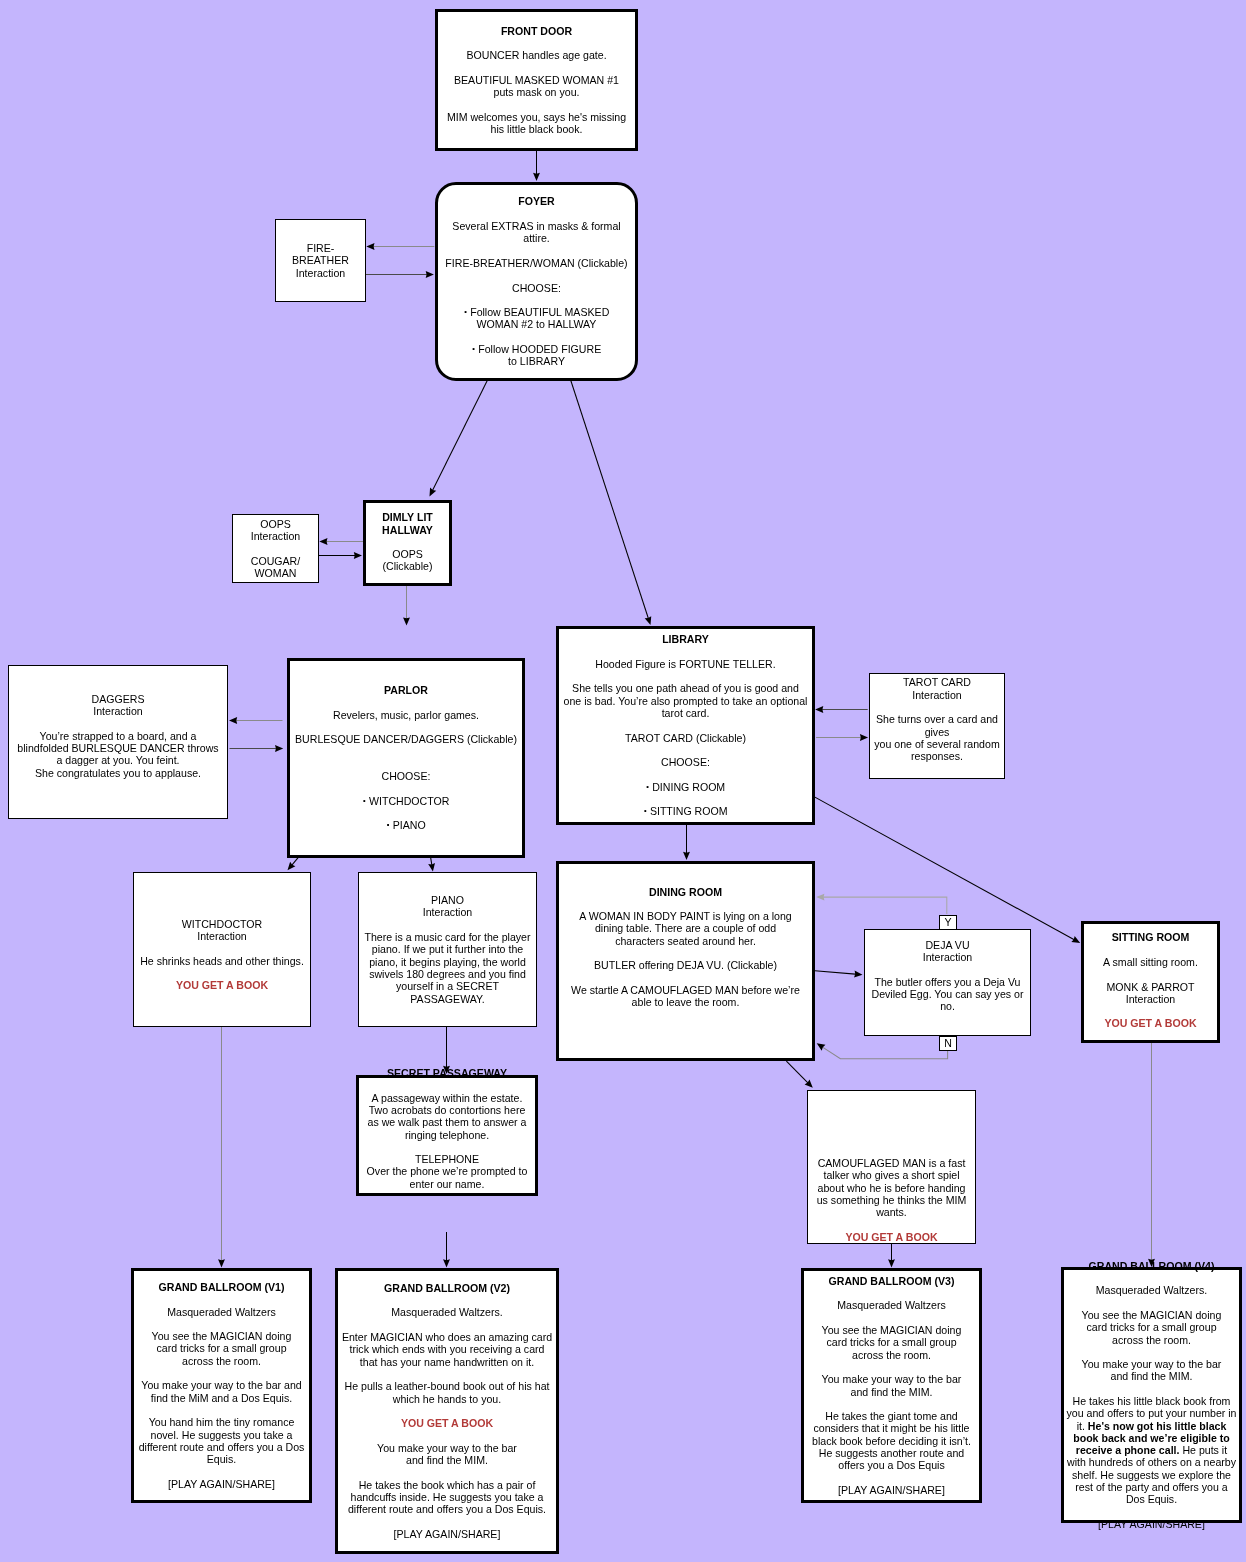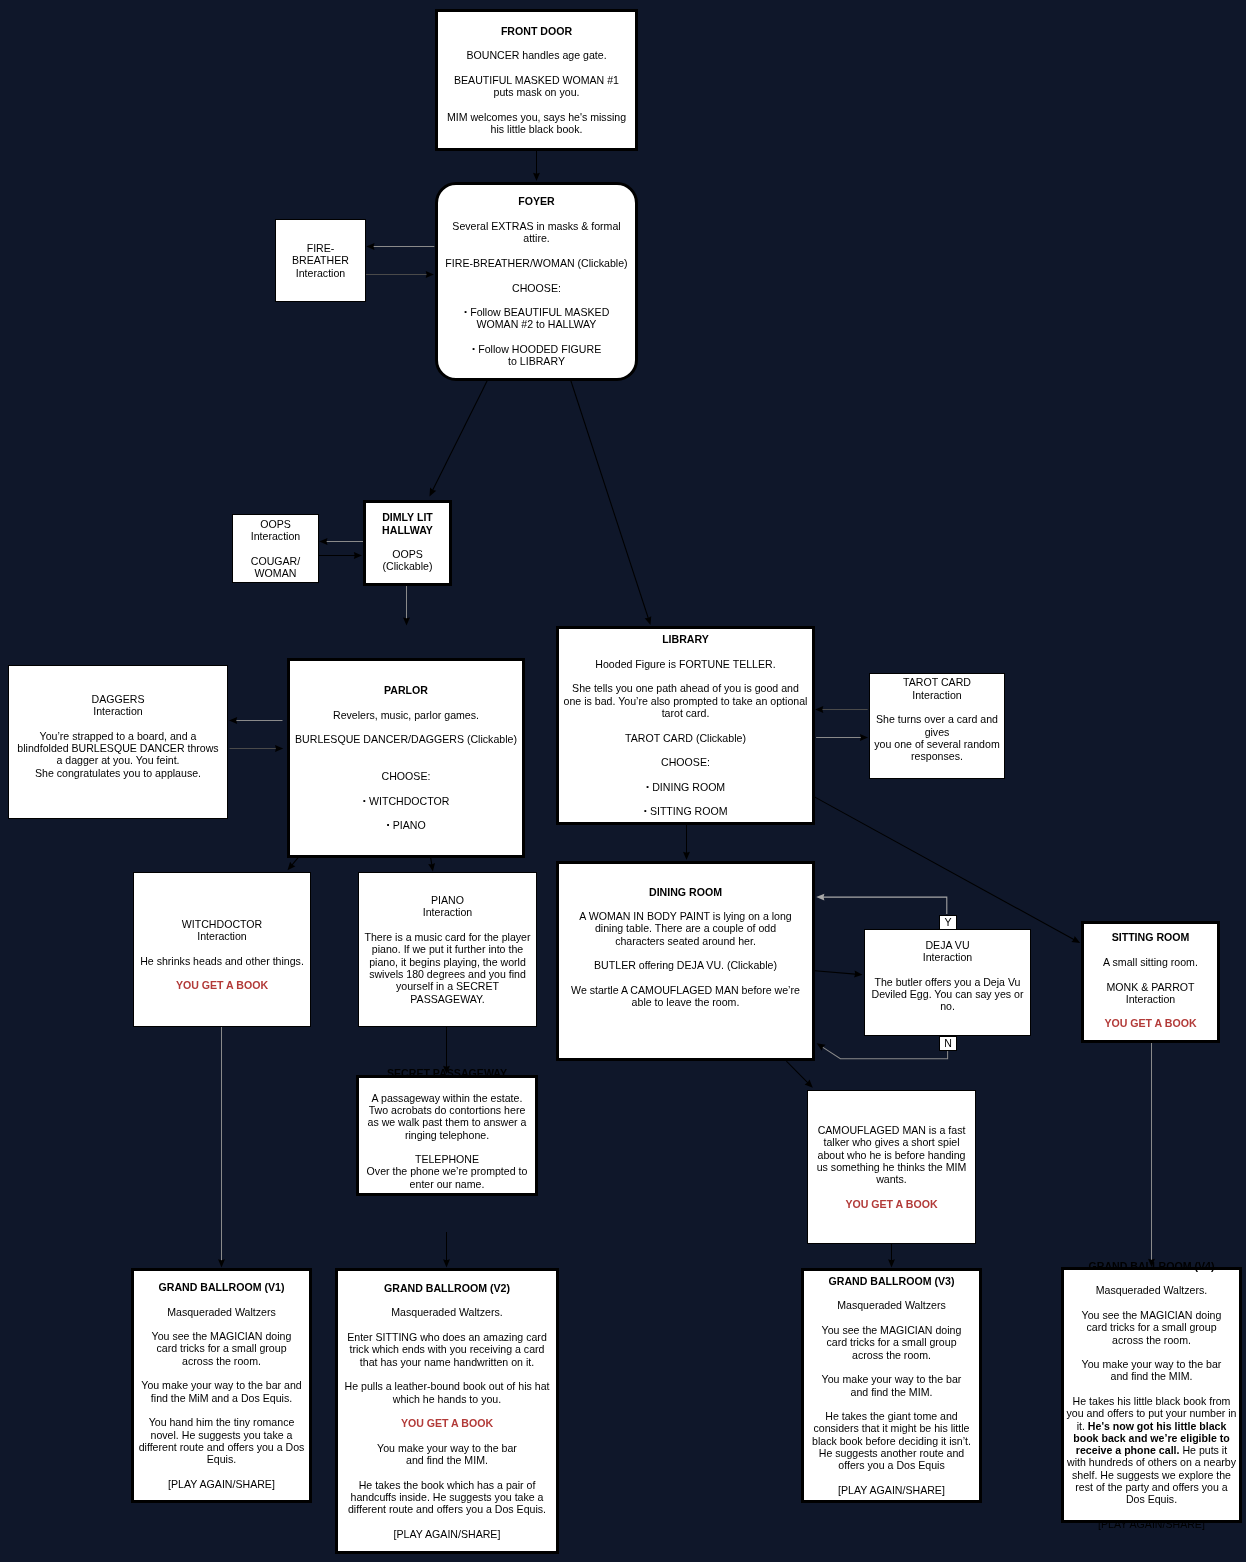--- a/index.html
+++ b/index.html
@@ -1,17 +1,17 @@
 <!DOCTYPE html>
 <html><head>
 <meta charset="utf-8">
 <title>Interactive Story Flowchart</title>
 <style>
   html,body{margin:0;padding:0;background:#ffffff;}
-  #stage{position:relative;width:1246px;height:1562px;background:#0f172a;
+  #stage{position:relative;width:1246px;height:1562px;background:#c4b5fd;
          font-family:"Liberation Sans",sans-serif;overflow:hidden;}
   .node{position:absolute;box-sizing:border-box;background:#ffffff;
         display:flex;align-items:center;justify-content:center;z-index:2;}
   .node>.inner{position:relative;width:100%;text-align:center;
                font-size:10.6px;line-height:12.3px;color:#000000;}
   .node.thick{border:3.5px solid #000000;}
   .node.thin{border:1.2px solid #000000;}
   .heading{font-weight:bold;white-space:pre-line;}
   .gap{height:12.3px;}
   .book{color:#b23a38;font-weight:bold;}
@@ -341,21 +341,21 @@
           <div class="line">ringing telephone.</div>
         </div>
         <div class="gap"></div>
         <div class="para">
           <div class="line">TELEPHONE</div>
           <div class="line">Over the phone we’re prompted to</div>
           <div class="line">enter our name.</div>
         </div>
       </div>
     </div>
-<div class="node thin" style="left:807px;top:1090px;width:169px;height:154px;">
+<div class="node thin" style="left:807px;top:1090px;width:169px;height:154px;align-items:flex-end;">
       <div class="inner" style="">
         <div class="para">
           <div class="line">CAMOUFLAGED MAN is a fast</div>
           <div class="line">talker who gives a short spiel</div>
           <div class="line">about who he is before handing</div>
           <div class="line">us something he thinks the MIM</div>
           <div class="line">wants.</div>
         </div>
         <div class="gap"></div>
         <div class="para">
@@ -396,21 +396,21 @@
     </div>
 <div class="node thick" style="left:335px;top:1268px;width:224px;height:286px;">
       <div class="inner" style="">
         <div class="heading">GRAND BALLROOM (V2)</div>
         <div class="gap"></div>
         <div class="para">
           <div class="line">Masqueraded Waltzers.</div>
         </div>
         <div class="gap"></div>
         <div class="para">
-          <div class="line">Enter SITTING who does an amazing card</div>
+          <div class="line">Enter MAGICIAN who does an amazing card</div>
           <div class="line">trick which ends with you receiving a card</div>
           <div class="line">that has your name handwritten on it.</div>
         </div>
         <div class="gap"></div>
         <div class="para">
           <div class="line">He pulls a leather-bound book out of his hat</div>
           <div class="line">which he hands to you.</div>
         </div>
         <div class="gap"></div>
         <div class="para">

